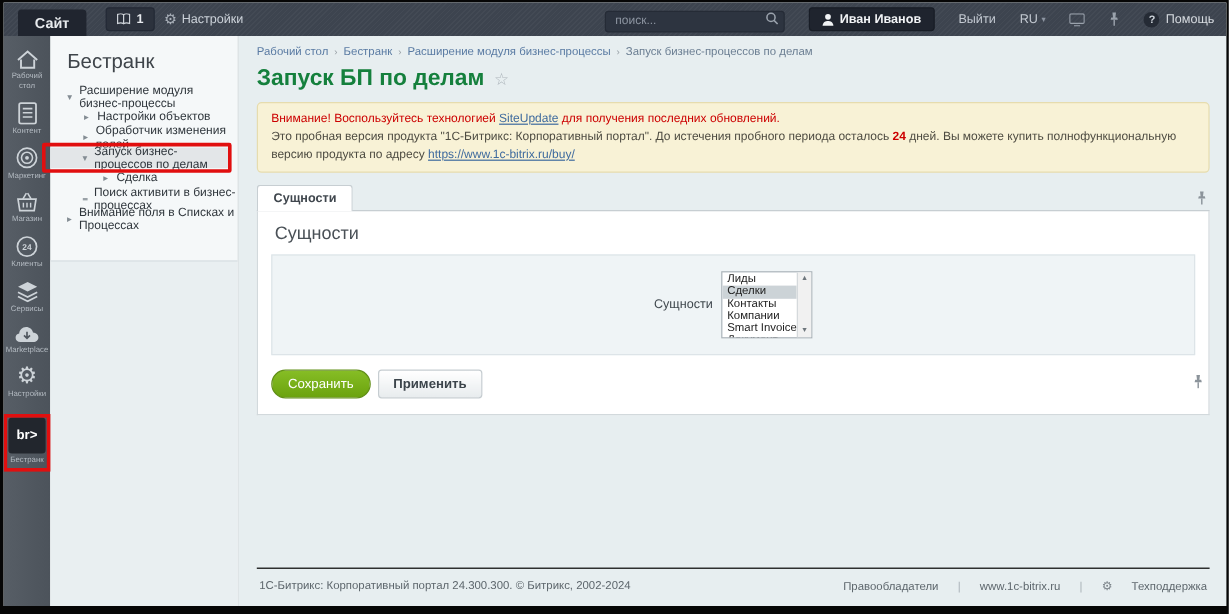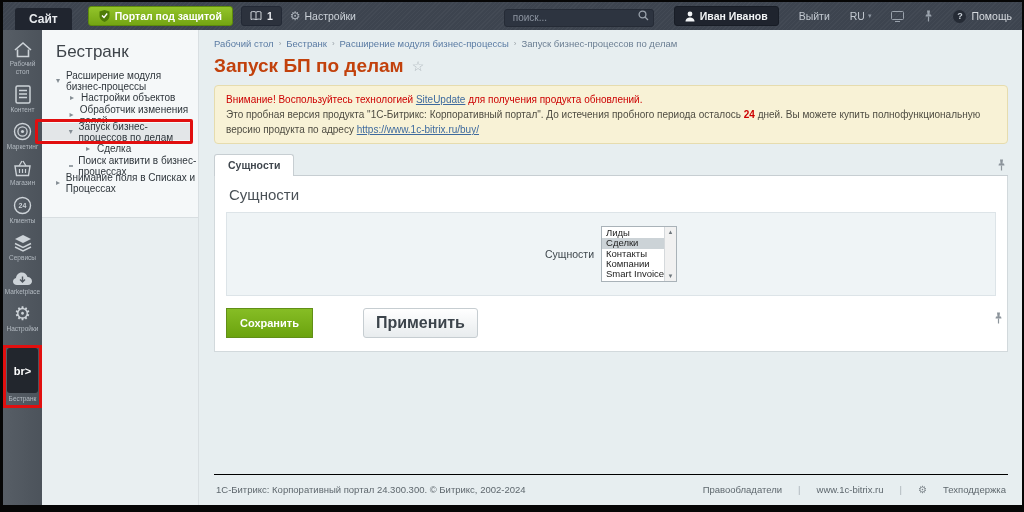--- a/index.html
+++ b/index.html
@@ -41,21 +41,21 @@
 
   
   .bodyrow { flex:1; display:flex; min-height:0; }
 
   
   .iconbar { width:39px; flex:0 0 39px; background:linear-gradient(90deg,#575e66,#4c535b);
              display:flex; flex-direction:column; align-items:center; padding-top:8px; gap:3px; }
   .ic-item { width:39px; display:flex; flex-direction:column; align-items:center; gap:2px; padding:3px 0;
              cursor:pointer; position:relative; }
   .ic-label { font-size:6.5px; color:#b3bac1; text-align:center; line-height:1.2; }
-  .br-tile { width:31px; height:45px; background:#22262d; border-radius:3px; display:flex;
+  .br-tile { width:31px; height:30px; background:#22262d; border-radius:3px; display:flex;
              align-items:center; justify-content:center; color:#fff; font-weight:bold; font-size:11px; }
   .ann-logo { position:absolute; left:0; right:0; top:0; bottom:-2px; border:3px solid #e10f0f; pointer-events:none; }
 
   
   .menupanel { width:157px; flex:0 0 157px; background:#f5f8f9; border-right:1px solid #d9dfe2;
                display:flex; flex-direction:column; }
   .menu-title { font-size:17px; color:#3e444a; padding:12px 0 10px 14px; }
   .menu-item { display:flex; align-items:center; gap:5px; font-size:10px; color:#2f363c; height:17px;
                cursor:pointer; position:relative; }
   .menu-item .arr { color:#848d94; font-size:8px; width:8px; text-align:center; }
@@ -68,21 +68,21 @@
               border-radius:2px; pointer-events:none; z-index:4; }
   .menu-rest { flex:1; margin-top:26px; border-top:1px solid #d8dee1; background:#e9eff1; }
 
   
   .main { flex:1; display:flex; flex-direction:column; padding:8px 14px 0 15px; min-width:0; }
   .breadcrumb { font-size:9.5px; color:#8a9298; display:flex; gap:5px; align-items:center; }
   .breadcrumb a { color:#5a7ba3; text-decoration:none; cursor:pointer; }
   .breadcrumb a.last { color:#6b7e92; }
   .bc-sep { color:#9aa2a8; font-size:8px; }
   .page-head { display:flex; align-items:center; gap:8px; margin:6px 0 8px; }
-  .page-head h1 { font-size:19px; font-weight:bold; color:#c2410c; }
+  .page-head h1 { font-size:19px; font-weight:bold; color:#15803d; }
   .star { color:#aeb6bc; font-size:14px; cursor:pointer; }
 
   .notice { background:#f8f2d6; border:1px solid #e6dcae; border-radius:4px; padding:6px 11px;
             font-size:10px; line-height:15px; width:fit-content; max-width:100%; }
   .notice .n1 { color:#cc0000; }
   .notice .n2 { color:#4e4c42; }
   .notice a { color:#3e6a9e; text-decoration:underline; cursor:pointer; }
   .notice b.days { color:#cc0000; }
 
   .tabstrip { margin-top:10px; display:flex; align-items:flex-end; border-bottom:1px solid #c7ced2;
@@ -97,53 +97,44 @@
              display:flex; align-items:center; justify-content:center; }
   .frow { display:flex; align-items:center; gap:7px; }
   .frow label { font-size:10.5px; color:#3f474d; }
   .mselect { width:76px; height:56px; background:#fff; border:1px solid #a9b2b8; display:flex; }
   .opts { flex:1; overflow:hidden; padding-top:1px; }
   .opt { font-size:9.5px; line-height:10.3px; color:#222; padding-left:4px; white-space:nowrap; cursor:pointer; }
   .opt.selected { background:#ccd3d7; }
   .sbar { width:12px; background:#f1f1f1; border-left:1px solid #d5d9dc; display:flex; flex-direction:column;
           justify-content:space-between; align-items:center; font-size:6px; color:#6e767c; padding:2px 0; cursor:pointer; }
   .btnrow { display:flex; gap:6px; padding:12px 11px 13px; position:relative; }
-  .btn-save { background:linear-gradient(#86bd25,#6ba30e); border:1px solid #618f17; border-radius:0;
-              color:#fff; font-size:11px; font-weight:bold; padding:5px 13px; cursor:pointer; }
+  .btn-save { background:linear-gradient(#86bd25,#6ba30e); border:1px solid #618f17; border-radius:12px;
+              color:#fff; font-size:11px; font-weight:normal; padding:5px 13px; cursor:pointer; }
   .btn-apply { background:linear-gradient(#ffffff,#e8ecee); border:1px solid #c6cdd1; border-radius:3px;
-               color:#3c444b; font-size:16px; font-weight:bold; padding:5px 12px; cursor:pointer;margin-left:44px; }
+               color:#3c444b; font-size:11px; font-weight:bold; padding:5px 12px; cursor:pointer; }
   .row-pin { position:absolute; right:4px; top:16px; cursor:pointer; }
 
   .footer { margin-top:auto; border-top:1px solid #000000; padding:9px 2px 10px; display:flex;
             font-size:9.5px; color:#5e676d; }
   .f-right { margin-left:auto; display:flex; align-items:center; gap:16px; }
   .f-right a { color:#5e676d; text-decoration:none; cursor:pointer; }
   .f-sep { color:#aab2b8; }
   .f-gear { font-size:10px; color:#7d858b; }
   svg { display:block; }
 </style>
 </head>
 <body>
 
 <div class="screen">
 
   <div class="topbar">
     <div class="tab tab-site">
       <span>Сайт</span>
     </div>
     <div class="tb-mid">
-      <button class="btn-protected">
-        <span>
-          <svg width="11" height="12" viewBox="0 0 11 12">
-              <path d="M5.5 0 L10.5 1.5 V6 C10.5 9 8 11 5.5 12 C3 11 .5 9 .5 6 V1.5 Z" fill="#4e7c07"></path>
-              <path d="M3 5.5 L5 7.5 L8.2 3.5" stroke="#fff" stroke-width="1.4" fill="none"></path>
-            </svg>
-        </span>
-        <span>Портал под защитой</span>
-      </button>
       <button class="btn-counter">
         <span>
           <svg width="12" height="10" viewBox="0 0 12 10">
               <path d="M1 1 C3 .2 5 .5 6 1.3 C7 .5 9 .2 11 1 V8.5 C9 7.8 7 8 6 8.8 C5 8 3 7.8 1 8.5 Z" fill="none" stroke="#cfd4da" stroke-width="1"></path>
               <path d="M6 1.3 V8.8" stroke="#cfd4da" stroke-width="1"></path>
             </svg>
         </span>
         <span>1</span>
       </button>
       <div class="tb-settings">
@@ -319,21 +310,21 @@
         <a class="last">Запуск бизнес-процессов по делам</a>
       </div>
 
       <div class="page-head">
         <h1>Запуск БП по делам</h1>
         <span class="star">☆</span>
       </div>
 
       <div class="notice">
         <div class="n1">
-          <span>Внимание! Воспользуйтесь технологией </span><a>SiteUpdate</a><span> для получения продукта обновлений.</span>
+          <span>Внимание! Воспользуйтесь технологией </span><a>SiteUpdate</a><span> для получения последних обновлений.</span>
         </div>
         <div class="n2">
           <span>Это пробная версия продукта "1С-Битрикс: Корпоративный портал". До истечения пробного периода осталось </span><b class="days">24</b><span> дней. Вы можете купить полнофункциональную версию продукта по адресу </span><a>https://www.1c-bitrix.ru/buy/</a>
         </div>
       </div>
 
       <div class="tabstrip">
         <div class="ftab">Сущности</div>
         <span class="strip-pin">
           <svg width="9" height="12" viewBox="0 0 9 12">

